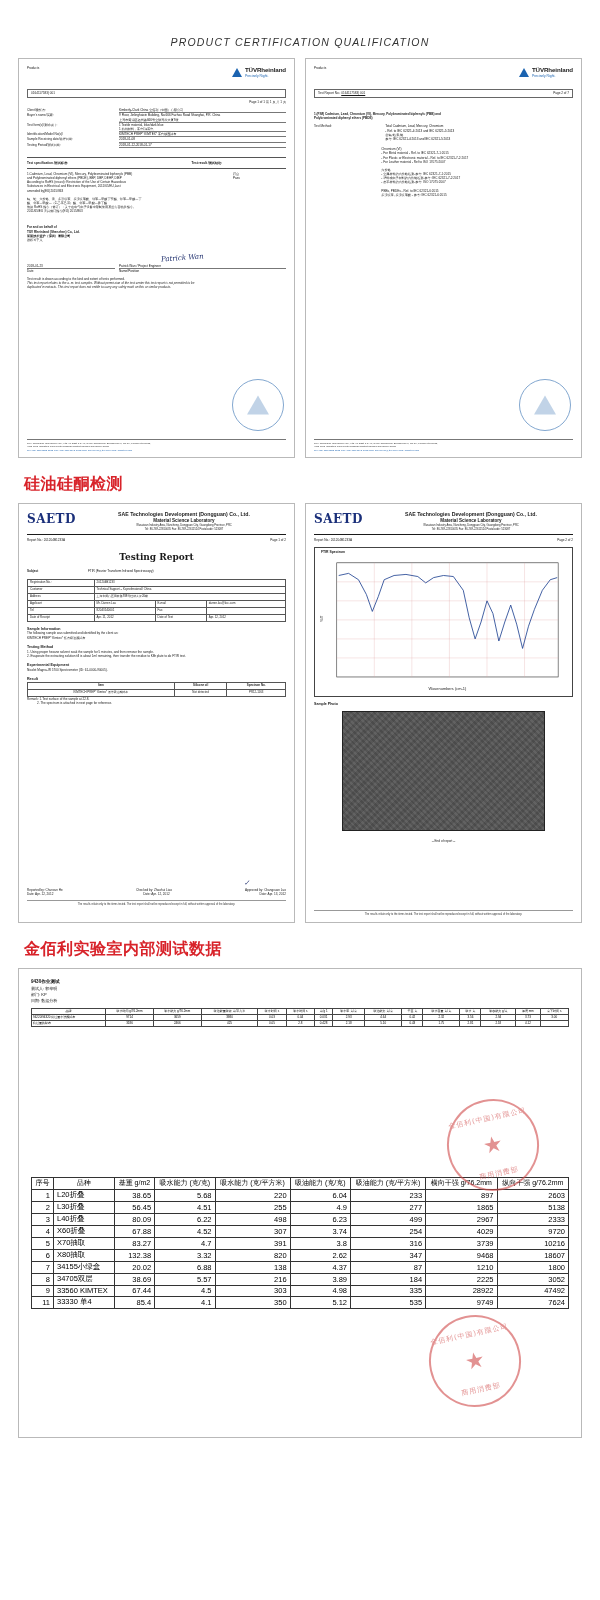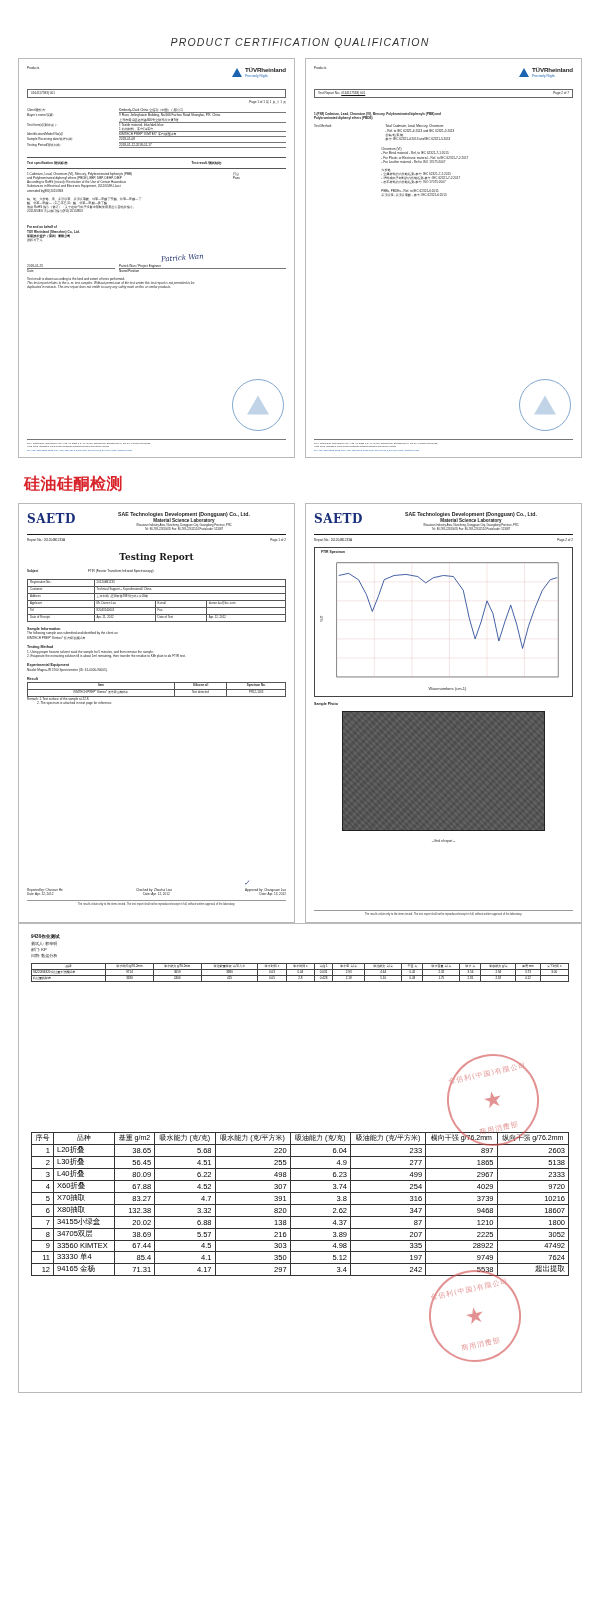--- a/index.html
+++ b/index.html
@@ -603,20 +603,21 @@
       <div class="sect-h">Sample Photo</div>
       <div class="photo-box"></div>
       <div class="c" style="margin-top:8px;">-- End of report --</div>
 
       <div style="position:absolute; left:8px; right:8px; bottom:6px;">
         <div class="bottom-note">The results relate only to the items tested.  The test report shall not be reproduced except in full, without written approval of the laboratory.</div>
       </div>
     </div>
   </div>
 
+  <div class="section-title cn">金佰利实验室内部测试数据</div>
 
   <div class="lab-card">
     <div class="lab-head">
       <span class="t t1">9430作业测试</span>
       <span class="t">测试人: 郭华明</span>
       <span class="t">部门: KP</span>
       <span class="t">日期: 数据分析</span>
     </div>
 
     <table class="lab">
@@ -771,21 +772,21 @@
             <td>1210</td>
             <td>1800</td>
           </tr>
       <tr>
             <td class="idx">8</td>
             <td class="name">34705双层</td>
             <td>38.69</td>
             <td>5.57</td>
             <td>216</td>
             <td>3.89</td>
-            <td>207</td>
+            <td>184</td>
             <td>2225</td>
             <td>3052</td>
           </tr>
       <tr>
             <td class="idx">9</td>
             <td class="name">33560 KIMTEX</td>
             <td>67.44</td>
             <td>4.5</td>
             <td>303</td>
             <td>4.98</td>
@@ -793,34 +794,23 @@
             <td>28922</td>
             <td>47492</td>
           </tr>
       <tr>
             <td class="idx">11</td>
             <td class="name">33330 单4</td>
             <td>85.4</td>
             <td>4.1</td>
             <td>350</td>
             <td>5.12</td>
-            <td>197</td>
+            <td>535</td>
             <td>9749</td>
             <td>7624</td>
-          </tr>
-      <tr>
-            <td class="idx">12</td>
-            <td class="name">94165 金杨</td>
-            <td>71.31</td>
-            <td>4.17</td>
-            <td>297</td>
-            <td>3.4</td>
-            <td>242</td>
-            <td>5538</td>
-            <td>超出提取</td>
           </tr>
     </tbody>
       </table>
 
     <div class="stamp s2">
       <div class="tx-top">金佰利(中国)有限公司</div>
       <div class="star">★</div>
       <div class="tx-bot">商用消费部</div>
     </div>
   </div>

